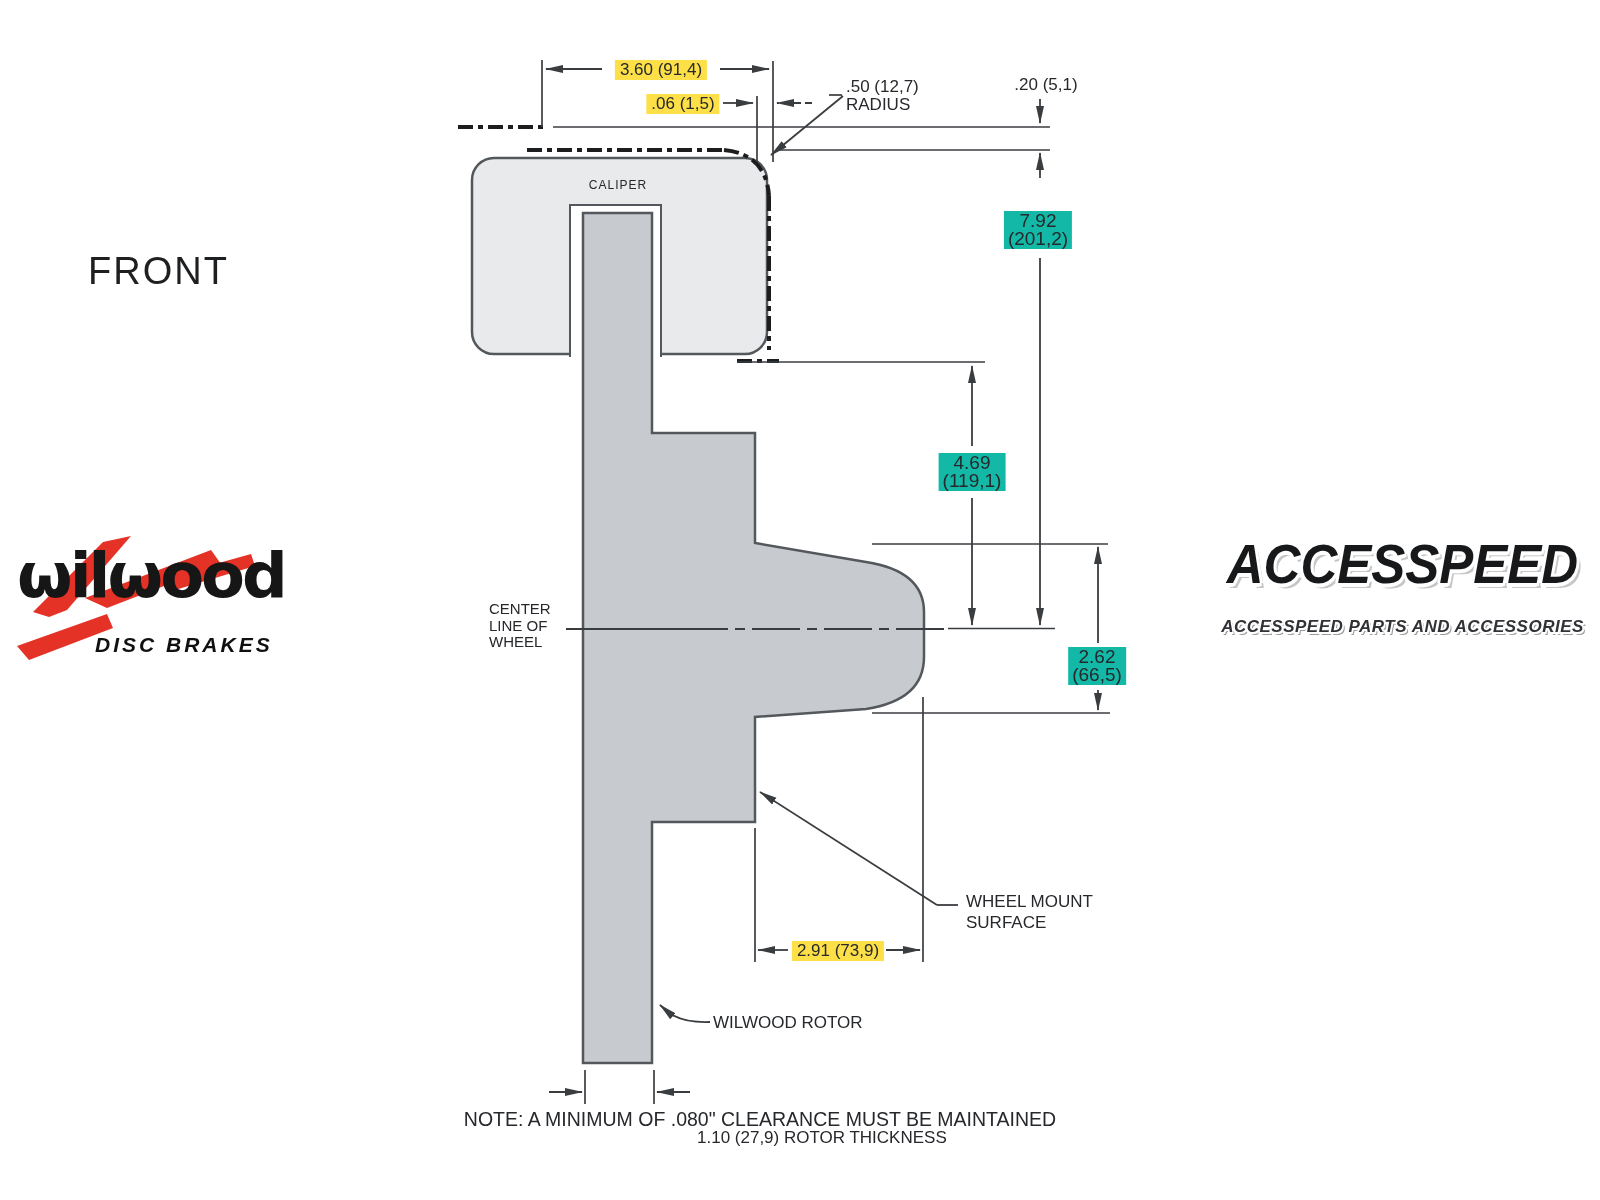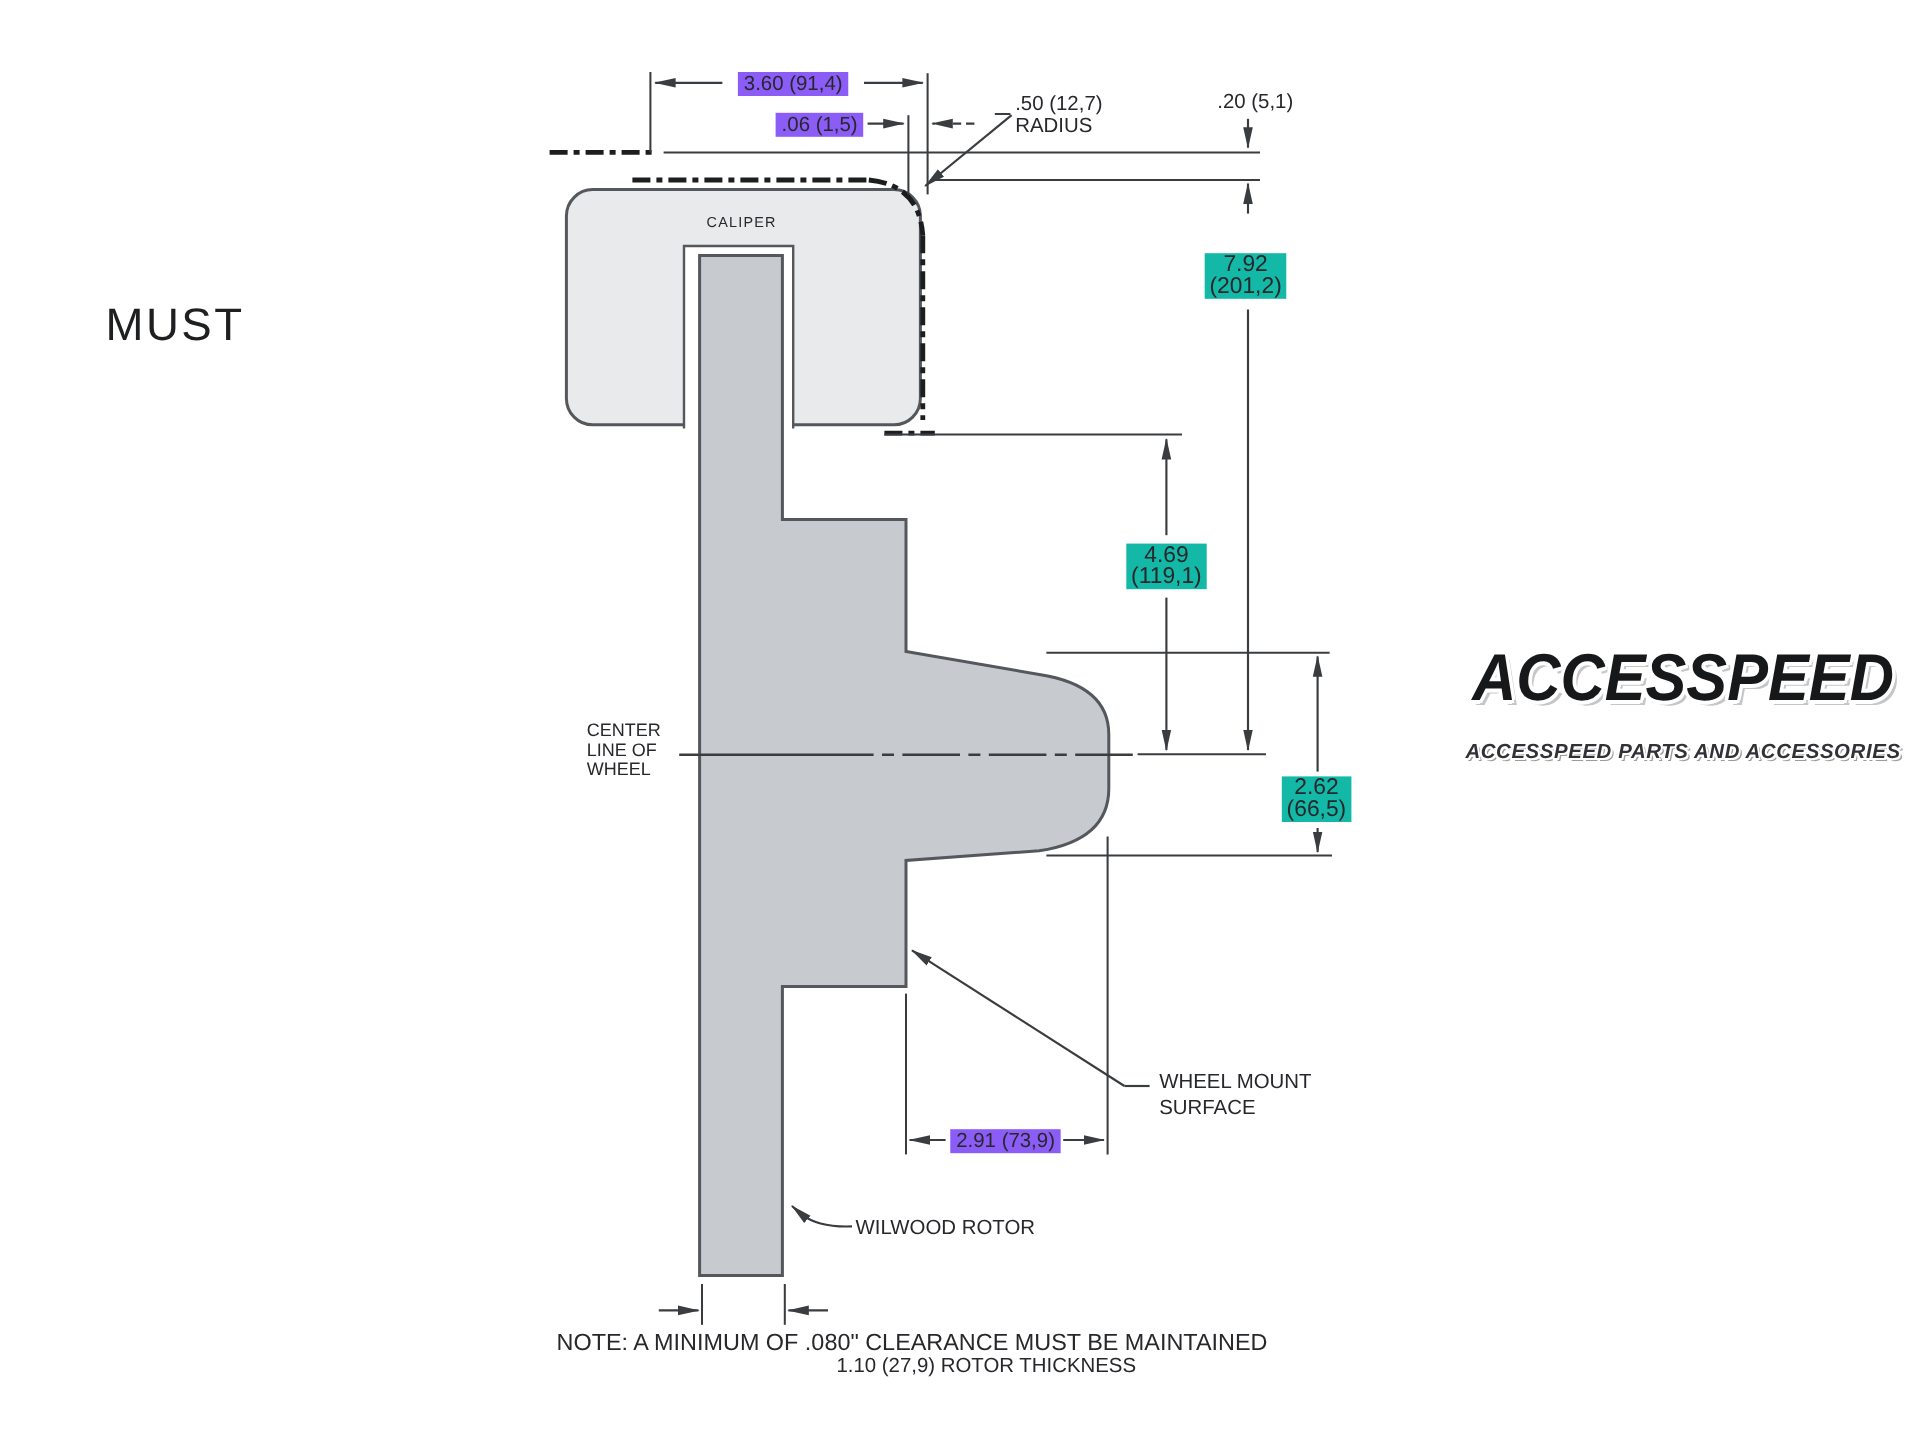--- a/index.html
+++ b/index.html
@@ -4,21 +4,21 @@
 <style>
   html,body{margin:0;padding:0;background:#ffffff;}
   .stage{
     position:relative;width:1600px;height:1200px;background:#ffffff;overflow:hidden;
     font-family:"Liberation Sans",sans-serif;color:#26282b;
   }
   .stage svg{position:absolute;left:0;top:0;}
   .txt{position:absolute;white-space:nowrap;color:#26282b;}
   .ctr{transform:translate(-50%,-50%);text-align:center;}
   .dim{font-size:17px;}
-  .dim.bgw{background:#8b5cf6;padding:0 5px;}
+  .dim.bgw{background:#fde047;padding:0 5px;}
   .dimblock{font-size:19px;line-height:18px;background:#14b8a6;padding:1px 4px;}
   .front{font-size:38px;letter-spacing:2px;color:#1d1f21;}
   .caliper-lbl{font-size:12px;letter-spacing:1px;}
   .cl-label{font-size:15px;line-height:16.5px;}
   .wm-label{font-size:17px;line-height:21px;}
   .note{font-size:19.5px;line-height:27px;text-align:center;transform:translateX(-50%);}
   
   .wilwood{position:absolute;left:15px;top:520px;width:305px;height:145px;}
   .wilwood .name{
     position:absolute;left:2px;top:18px;font-family:"DejaVu Sans",sans-serif;
@@ -111,21 +111,21 @@
       <path d="M690,1092 L657,1092" marker-end="url(#arr)"></path>
     </g>
 
     <g stroke="#3a3d40" stroke-width="1.8" fill="none">
       <path d="M937,905 L760,792" marker-end="url(#arr)"></path>
       <path d="M937,905 H958"></path>
       <path d="M710,1022 Q682,1023 668,1012 L660,1005" marker-end="url(#arr)"></path>
     </g>
   </svg>
 
-  <div class="txt front" style="left:88px;top:250px;">MUST</div>
+  <div class="txt front" style="left:88px;top:250px;">FRONT</div>
 
   <div class="txt caliper-lbl ctr" style="left:618px;top:185px;">CALIPER</div>
 
   <div class="txt dim bgw ctr" style="left:661px;top:70px;">3.60 (91,4)</div>
 
   <div class="txt dim bgw ctr" style="left:683px;top:104px;">.06 (1,5)</div>
 
   <div class="txt dim" style="left:846px;top:78px;line-height:17.5px;">
     <div>.50 (12,7)</div>
     <div>RADIUS</div>
@@ -162,19 +162,31 @@
   <div class="txt dim bgw ctr" style="left:838px;top:951px;">2.91 (73,9)</div>
 
   <div class="txt dim" style="left:713px;top:1013px;text-align:right;">WILWOOD ROTOR</div>
 
   <div class="txt dim" style="left:697px;top:1083px;margin-top:45px;">1.10 (27,9) ROTOR THICKNESS</div>
 
   <div class="txt note" style="left:760px;top:1106px;">
     <div>NOTE: A MINIMUM OF .080" CLEARANCE MUST BE MAINTAINED</div>
   </div>
 
+  <div class="wilwood">
+    <svg width="305" height="145" viewBox="0 0 305 145">
+      <g fill="#e53226">
+        <polygon points="18,92 88,22 116,16 52,90 34,97"></polygon>
+        <polygon points="70,78 196,30 206,44 92,88"></polygon>
+        <polygon points="150,58 236,34 240,46 160,70"></polygon>
+        <polygon points="2,126 92,94 98,108 14,140"></polygon>
+      </g>
+    </svg>
+    <div class="name">ωilωood</div>
+    <div class="tagline">DISC BRAKES</div>
+  </div>
 
   <div class="accesspeed">
     <div class="name">ACCESSPEED</div>
     <div class="tagline">ACCESSPEED PARTS AND ACCESSORIES</div>
   </div>
 
 </div>
 
 </body></html>

